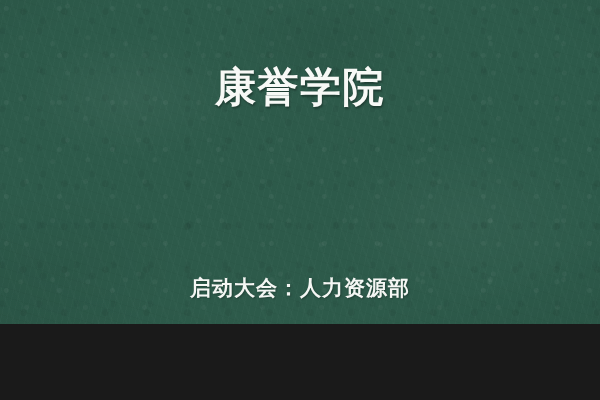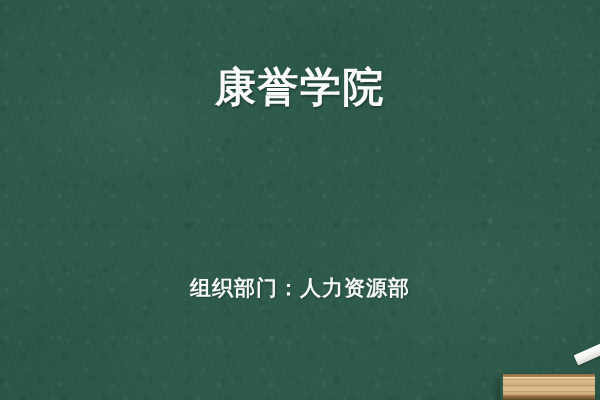--- a/index.html
+++ b/index.html
@@ -4,21 +4,21 @@
 <style>
   html, body {
     margin: 0;
     padding: 0;
     background: #1a1a1a;
   }
 
   #slide {
     position: relative;
     width: 600px;
-    height: 400px;
+    height: 324px;
     overflow: hidden;
     background-color: #2d5a4a;
     font-family: "Liberation Sans", "DejaVu Sans", sans-serif;
     -webkit-font-smoothing: antialiased;
   }
 
   
   .board-texture-a {
     position: absolute;
     inset: 0;
@@ -176,21 +176,21 @@
 
 <div id="slide">
 
   <div class="board-texture-a"></div>
   <div class="board-texture-b"></div>
   <div class="board-smudges"></div>
   <div class="board-vignette"></div>
 
   <div class="text-area">
     <div class="title-line-1">康誉学院</div>
-    <div class="subtitle">组织部门：人力资源部</div>
+    <div class="subtitle">启动大会：人力资源部</div>
   </div>
 
   <div class="chalk-tray">
     <div class="tray-shadow"></div>
     <div class="tray-lip"></div>
     <div class="tray-face"></div>
     <div class="tray-bevel"></div>
   </div>
 
   <div class="chalk-stick"></div>

